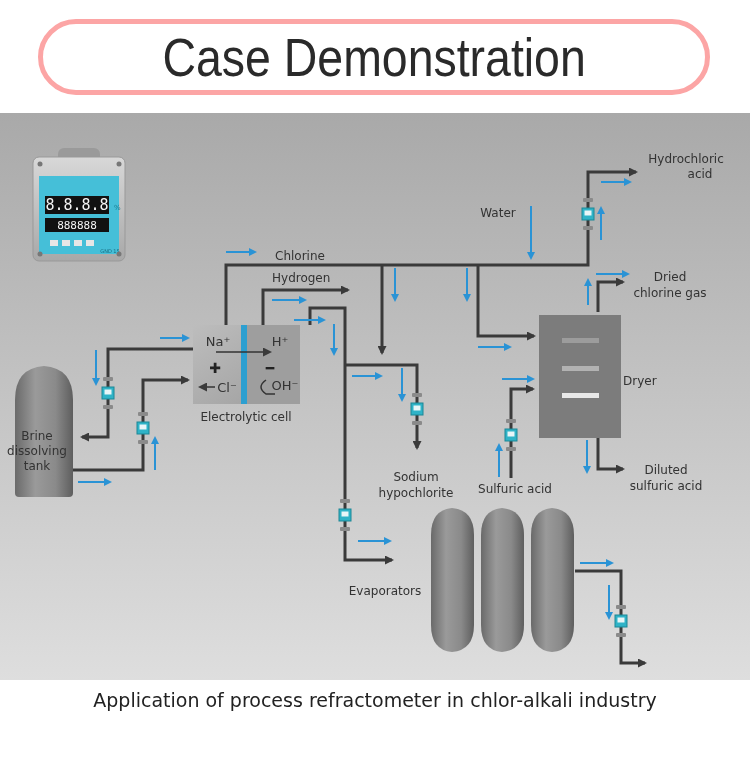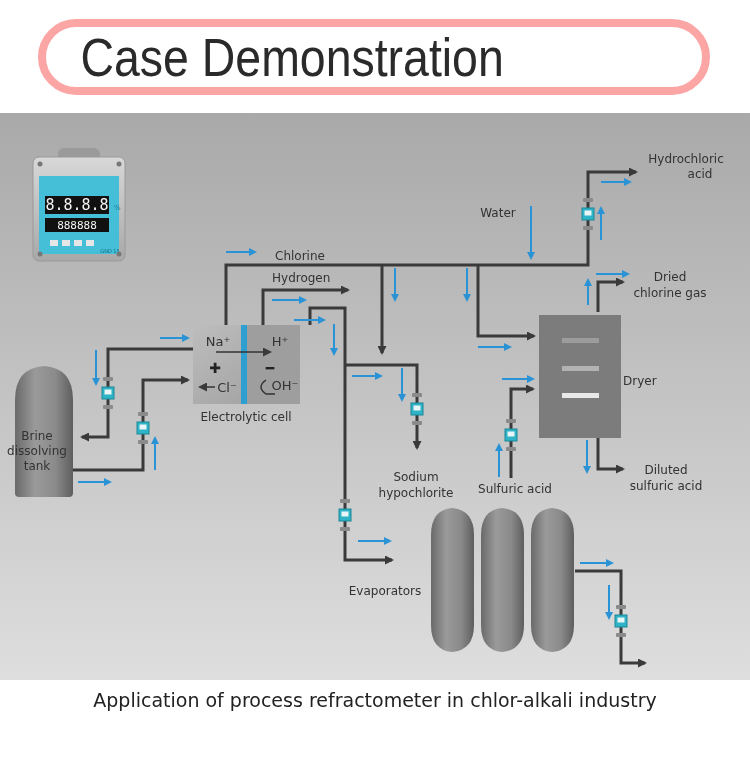--- a/index.html
+++ b/index.html
@@ -1,17 +1,17 @@
 <!DOCTYPE html>
 <html><head>
 <meta charset="utf-8">
 <style>
   html,body{margin:0;padding:0;background:#ffffff;}
   body{width:750px;height:771px;position:relative;overflow:hidden;font-family:"DejaVu Sans",sans-serif;}
-  .title-pill{position:absolute;left:38px;top:19px;width:672px;height:76px;border:8px solid #fca5a5;border-radius:40px;box-sizing:border-box;display:flex;align-items:center;}
+  .title-pill{position:absolute;left:38px;top:19px;width:672px;height:76px;border:5px solid #fca5a5;border-radius:40px;box-sizing:border-box;display:flex;align-items:center;justify-content:center;}
   .title-text{font-family:"Liberation Sans",sans-serif;font-size:54px;color:#2a2a2a;letter-spacing:0px;transform:scaleX(0.86);white-space:nowrap;}
   .diagram{position:absolute;left:0;top:113px;width:750px;height:567px;}
   .caption{position:absolute;left:0;top:688px;width:750px;text-align:center;font-family:"DejaVu Sans",sans-serif;font-size:20px;color:#222;transform:scaleX(0.95);}
   svg text{font-family:"DejaVu Sans",sans-serif;fill:#333;}
 </style>
 </head>
 <body>
 
 <div class="title-pill">
   <span class="title-text">Case Demonstration</span>

